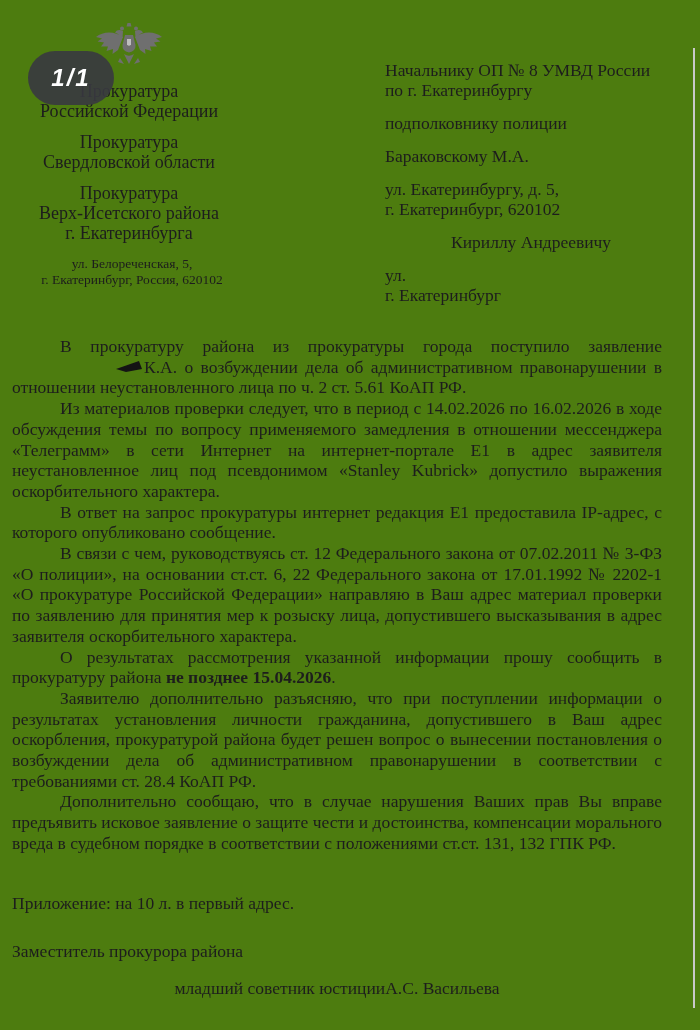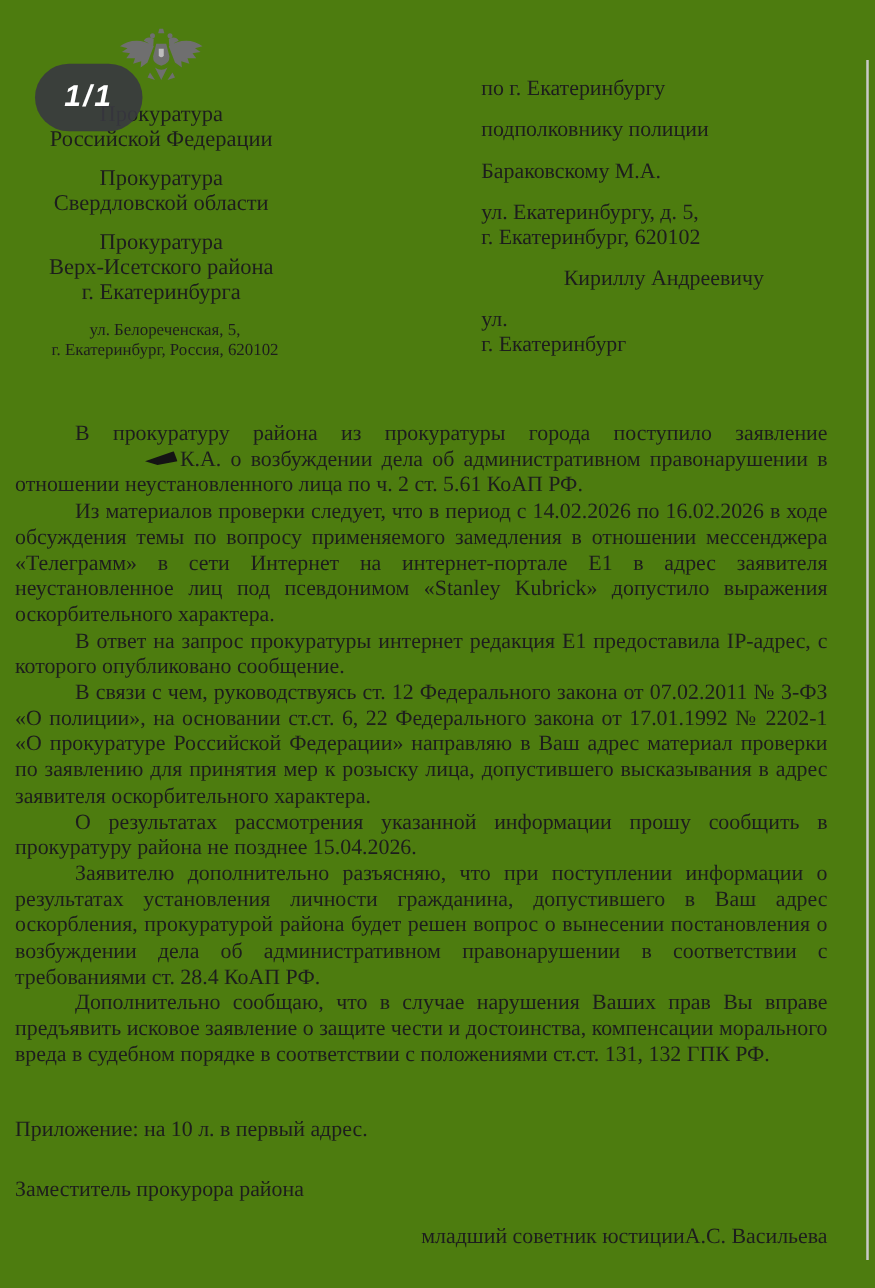--- a/index.html
+++ b/index.html
@@ -38,34 +38,34 @@
   }
   .recipient .block { margin-bottom:13px; }
   .recipient .ind1 { padding-left:66px; }
   .recipient .ind2 { padding-left:38px; }
   
   .body {
     position:absolute; left:12px; top:336px; width:650px;
     font-size:17.5px; line-height:20.7px; text-align:justify;
   }
   .body p { margin:0; text-indent:48px; }
-  .b { font-weight:normal;margin-top:32px; }
+  .b { font-weight:bold;margin-top:32px; }
   .redaction-gap { display:inline-block; width:104px; height:1px; }
   .redaction-mark { display:inline-block; vertical-align:-1px; margin-right:2px; }
   
   .attachment {
     position:absolute; left:12px; top:893px; width:650px;
     font-size:17.5px;
   }
   .signature {
     position:absolute; left:12px; top:941px; width:650px;
     font-size:17.5px;
   }
   .signature .row2 {
-    display:flex; justify-content:flex-end; margin-top:16px;
+    display:flex; justify-content:center; margin-top:16px;
   }
 </style>
 </head>
 <body>
 
 <div class="page">
 
   <div class="edge-line"></div>
 
   <div class="badge">
@@ -103,20 +103,21 @@
       <div>г. Екатеринбурга</div>
     </div>
     <div class="addr">
       <div>ул. Белореченская, 5,</div>
       <div>г. Екатеринбург, Россия, 620102</div>
     </div>
   </div>
 
   <div class="recipient">
     <div class="block">
+      <div>Начальнику ОП № 8 УМВД России</div>
       <div>по г. Екатеринбургу</div>
     </div>
     <div class="block">подполковнику полиции</div>
     <div class="block">Бараковскому М.А.</div>
     <div class="block">
       <div>ул. Екатеринбургу, д. 5,</div>
       <div>г. Екатеринбург, 620102</div>
     </div>
     <div class="block">
       <div class="ind1">Кириллу Андреевичу</div>

